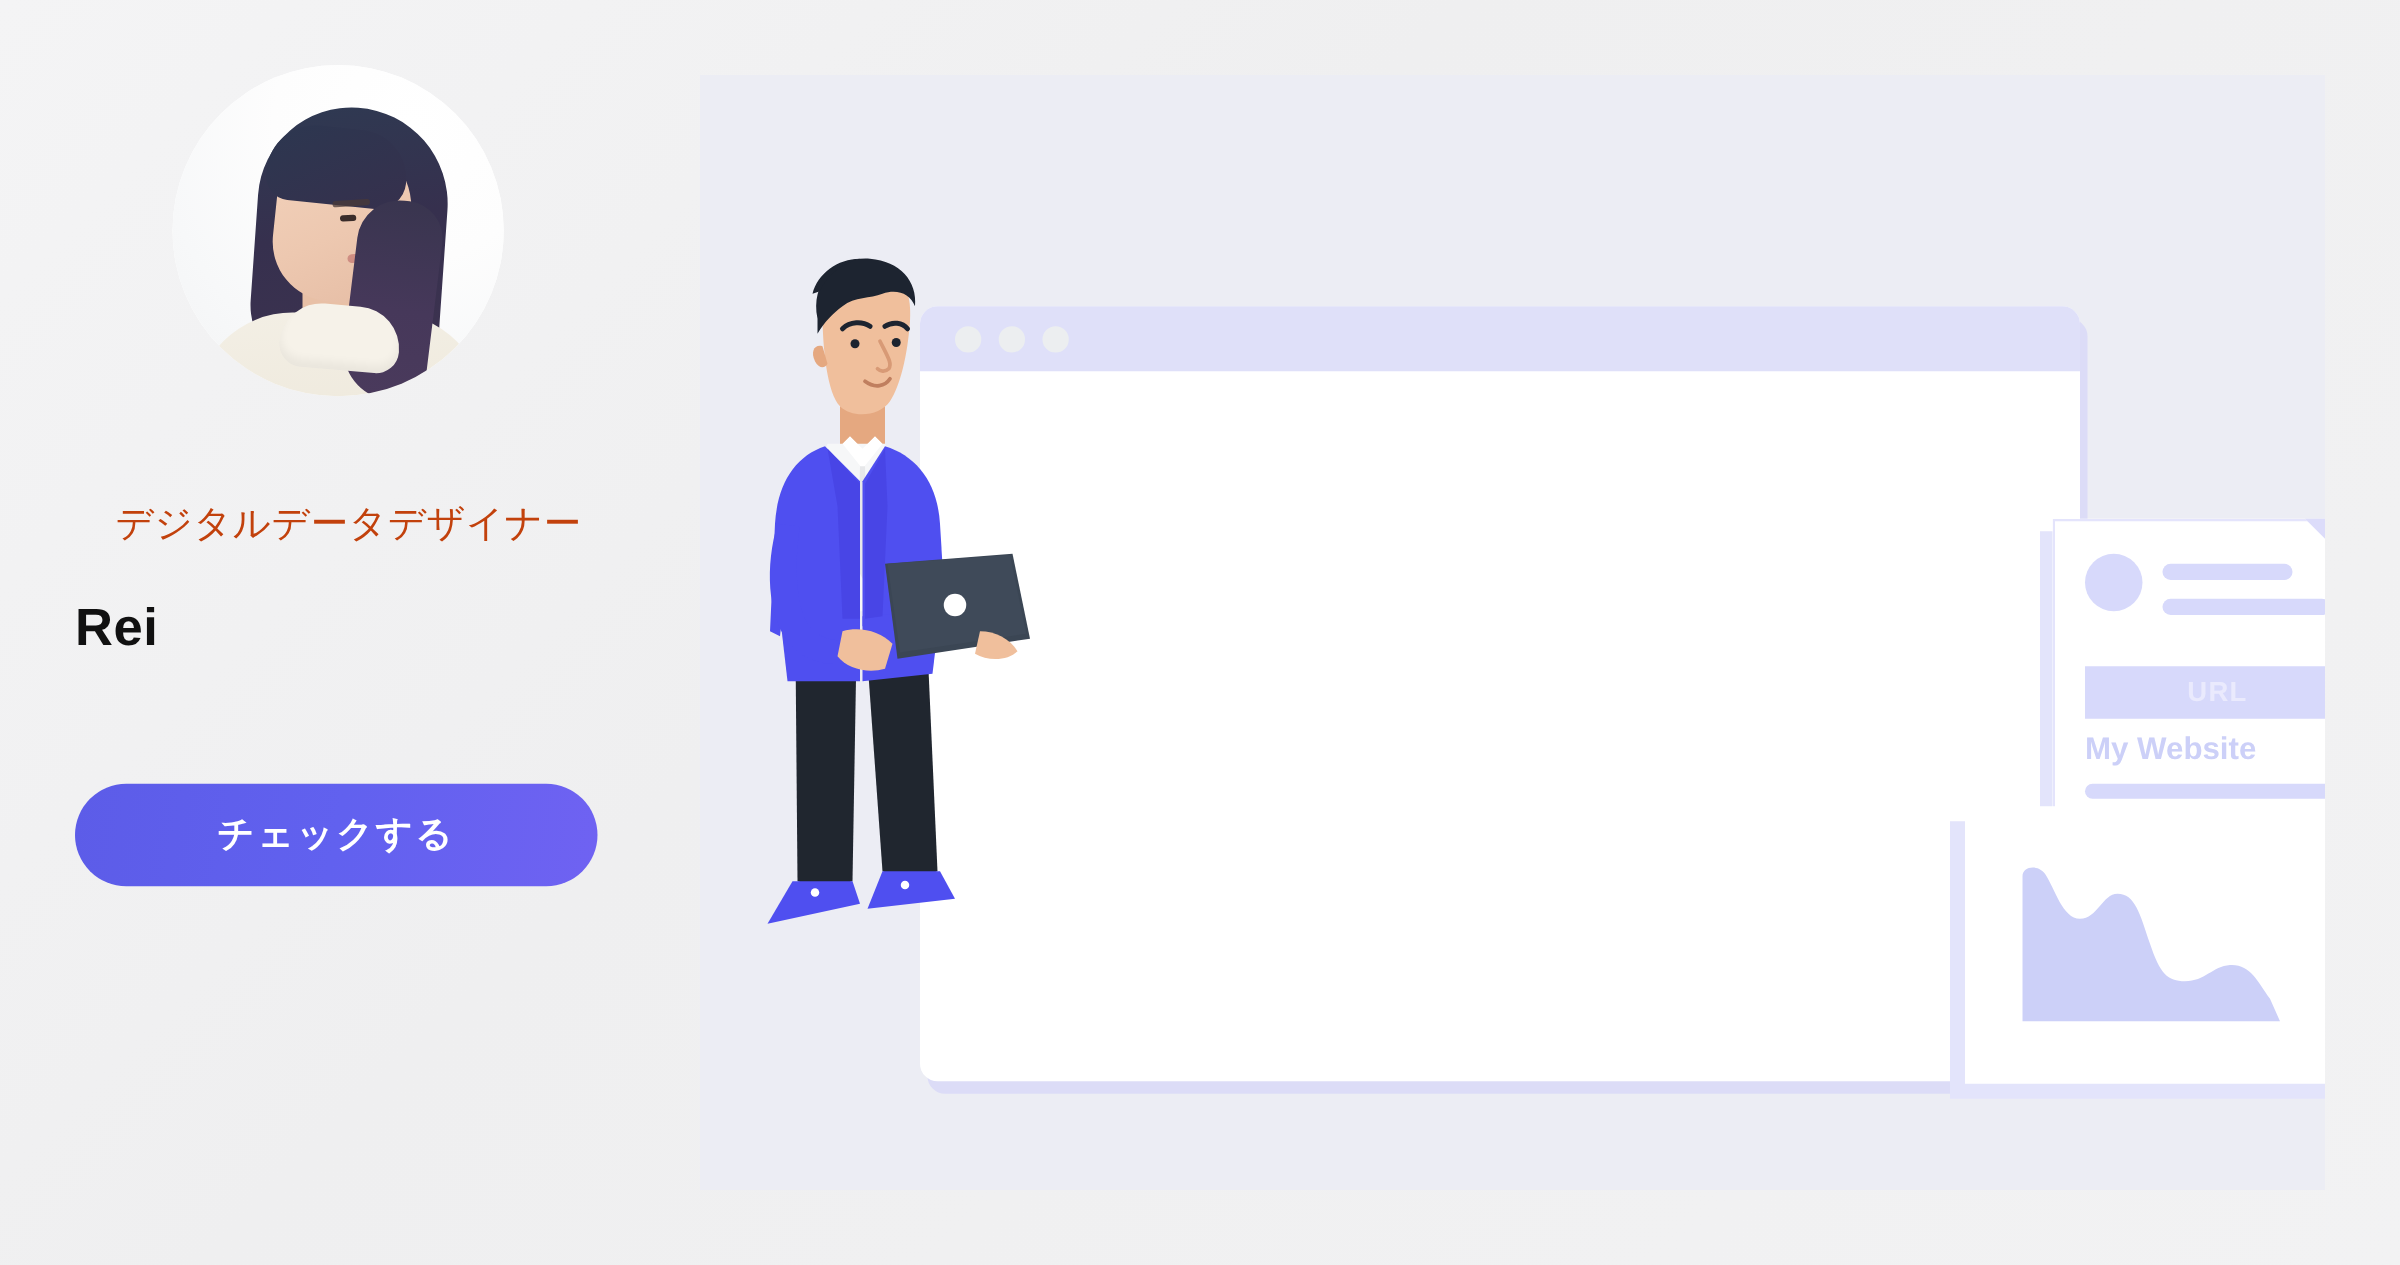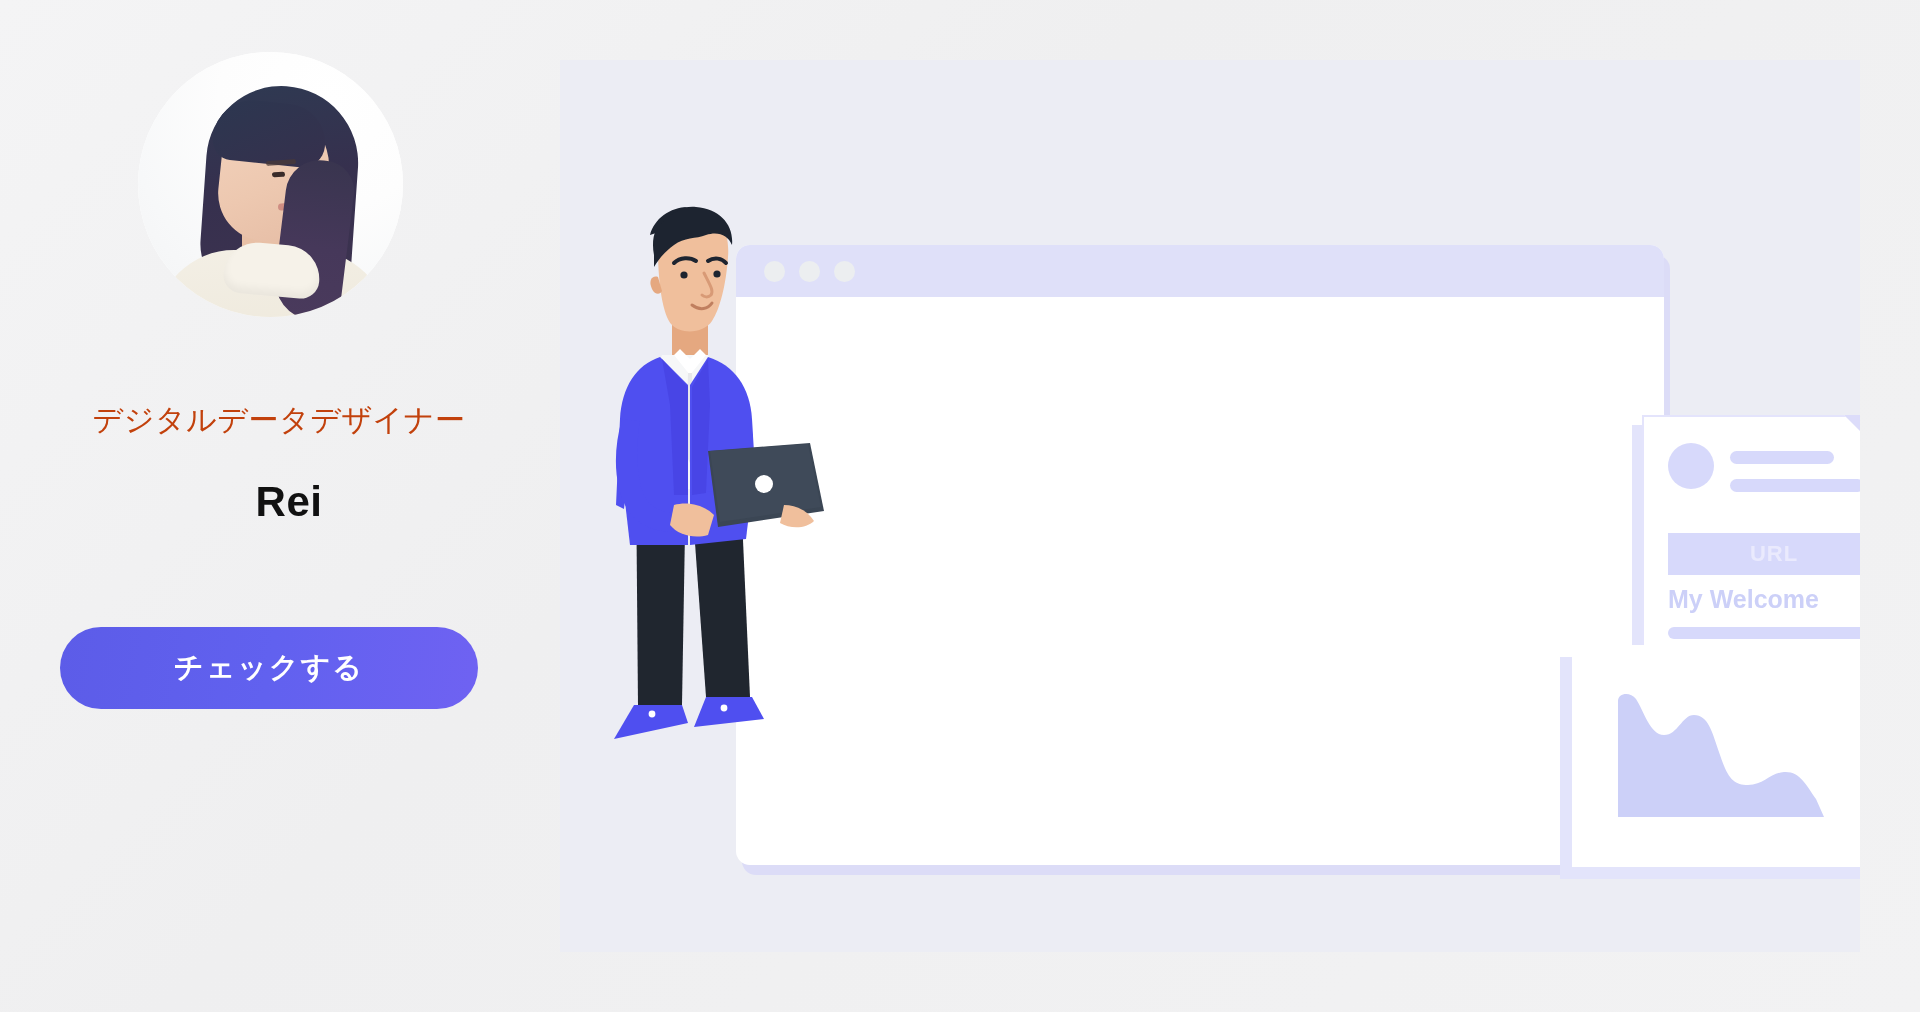--- a/index.html
+++ b/index.html
@@ -132,23 +132,23 @@
     text-align: center;
     font-size: 30px;
     line-height: 1.42;
     color: #c2410c;
     letter-spacing: .5px;
     margin-top: 39px;
   }
 
   #display-name {
     position: absolute;
-    left: 70px; top: 478px;
+    left: 60px; top: 478px;
     width: 438px;
-    text-align: center;
+    text-align: left;
     font-size: 42px;
     font-weight: 700;
     color: #111111;
     letter-spacing: .5px;
   }
 
   #cta-button {
     position: absolute;
     left: 60px; top: 583px;
     width: 418px; height: 82px;
@@ -339,21 +339,21 @@
 
   <div id="document-card" data-interactable="false">
     <div class="doc-outline" data-interactable="false"></div>
     <div class="fold" data-interactable="false"></div>
     <div class="doc-avatar" data-interactable="false"></div>
     <div class="doc-line" style="left:88px; top:36px; width:104px; height:13px;" data-interactable="false"></div>
     <div class="doc-line" style="left:88px; top:64px; width:134px; height:13px;" data-interactable="false"></div>
     <div class="doc-url-box" data-interactable="false">
       <span class="doc-url-text" data-interactable="false">URL</span>
     </div>
-    <div class="doc-heading" data-interactable="false">My Welcome</div>
+    <div class="doc-heading" data-interactable="false">My Website</div>
     <div class="doc-line" style="left:26px; top:212px; width:210px; height:12px;" data-interactable="false"></div>
     <div class="doc-line" style="left:26px; top:236px; width:210px; height:12px;" data-interactable="false"></div>
     <div class="doc-line" style="left:26px; top:260px; width:140px; height:12px;" data-interactable="false"></div>
     <div class="doc-welcome" data-interactable="false">Welcome!</div>
   </div>
 
   <div id="chart-card" data-interactable="false">
     <svg id="chart-svg" width="376" height="222" viewBox="0 0 376 222" data-interactable="false">
       <path d="M46 172
                L46 56

